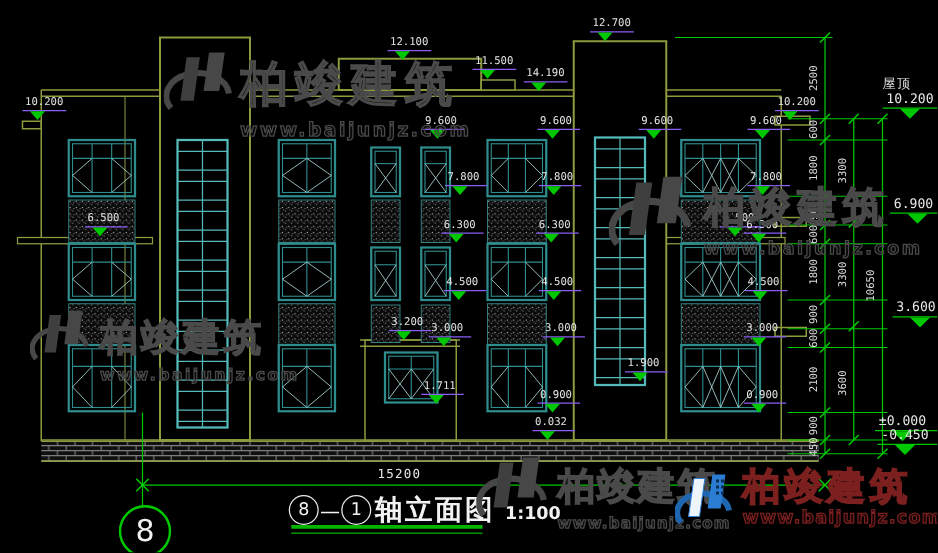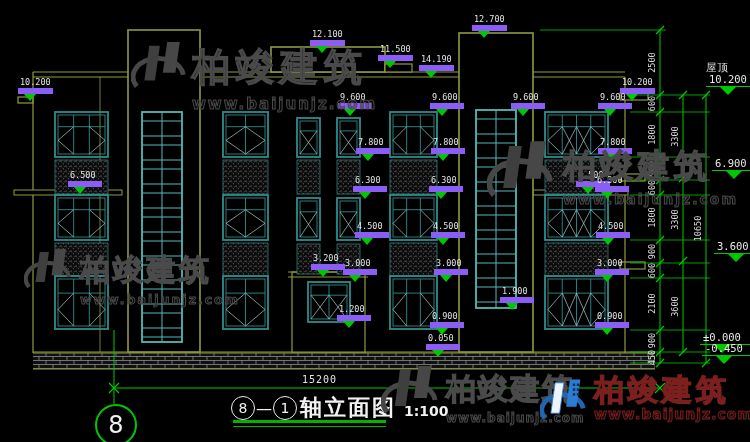--- a/index.html
+++ b/index.html
@@ -1,21 +1,21 @@
 <!DOCTYPE html>
 <html><head>
 <meta charset="utf-8">
 <style>
   html,body{margin:0;padding:0;background:#000;}
   #stage{position:relative;width:750px;height:442px;background:#000;overflow:hidden;
          font-family:"DejaVu Sans Mono","Liberation Mono",monospace;}
   #cad{position:absolute;left:0;top:0;z-index:1;}
   #labels{position:absolute;left:0;top:0;width:750px;height:442px;z-index:3;pointer-events:none;}
   .mk{position:absolute;}
-  .mklabel{font-size:8.5px;line-height:10px;color:#e3e3e3;border-bottom:6px solid #8b5cf6;
+  .mklabel{font-size:8.5px;line-height:10px;color:#e3e3e3;border-bottom:1px solid #8b5cf6;
            padding:0 2px 1px 2px;min-width:30px;white-space:nowrap;}
   .mktri{width:0;height:0;border-left:6px solid transparent;border-right:6px solid transparent;
          border-top:7px solid #00c800;margin-left:6px;}
   .omk{position:absolute;}
   .omktop{font-size:10.5px;color:#e3e3e3;line-height:12px;letter-spacing:1px;}
   .omklabel{font-size:10.5px;line-height:12px;color:#e8e8e8;border-bottom:1px solid #00c800;
             padding:0 3px 1px 3px;min-width:50px;white-space:nowrap;}
   .omktri{width:0;height:0;border-left:8px solid transparent;border-right:8px solid transparent;
           border-top:8px solid #00c800;margin-left:14px;}
   .dimlab{position:absolute;width:34px;height:11px;font-size:8.5px;line-height:11px;color:#dcdcdc;
@@ -440,33 +440,33 @@
       </div>
       <div class="mk" style="left: 595px; top: 258px;">
         <div class="mklabel">3.000</div>
         <div class="mktri"></div>
       </div>
       <div class="mk" style="left: 500px; top: 286px;">
         <div class="mklabel">1.900</div>
         <div class="mktri"></div>
       </div>
       <div class="mk" style="left: 337px; top: 304px;">
-        <div class="mklabel">1.200</div>
+        <div class="mklabel">1.711</div>
         <div class="mktri"></div>
       </div>
       <div class="mk" style="left: 430px; top: 311px;">
         <div class="mklabel">0.900</div>
         <div class="mktri"></div>
       </div>
       <div class="mk" style="left: 595px; top: 311px;">
         <div class="mklabel">0.900</div>
         <div class="mktri"></div>
       </div>
       <div class="mk" style="left: 426px; top: 333px;">
-        <div class="mklabel">0.050</div>
+        <div class="mklabel">0.032</div>
         <div class="mktri"></div>
       </div>
       <div class="omk" style="left: 706px; top: 61px;">
         <div class="omktop">屋顶</div>
         <div class="omklabel">10.200</div>
         <div class="omktri"></div>
       </div>
       <div class="omk" style="left: 712px; top: 157px;">
         <div class="omklabel">6.900</div>
         <div class="omktri"></div>

